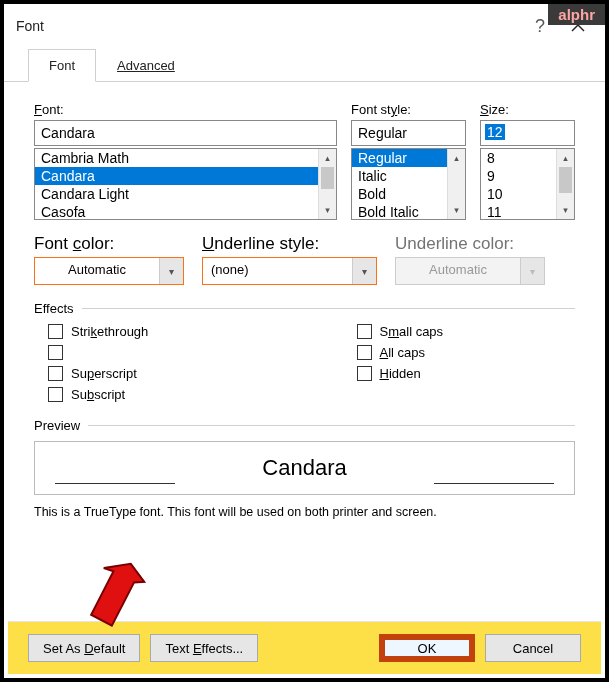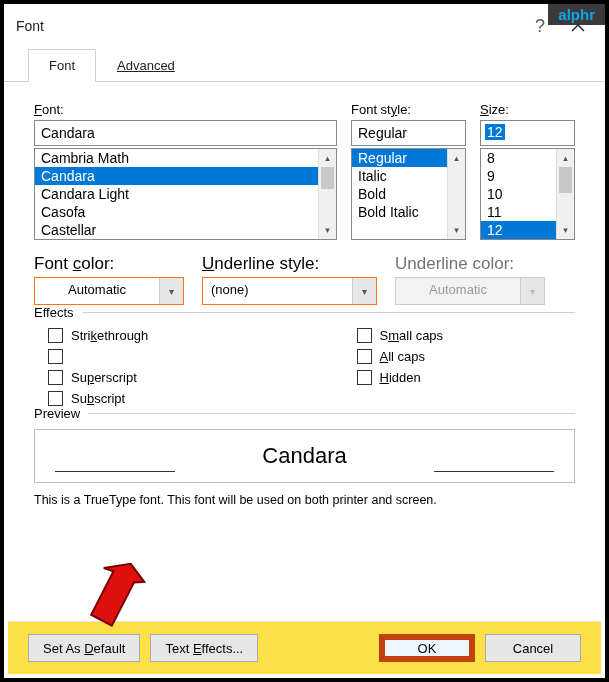--- a/index.html
+++ b/index.html
@@ -1,18 +1,18 @@
 <!DOCTYPE html>
 <html><head>
 <meta charset="utf-8">
 <style>
   * { box-sizing: border-box; font-family: "Segoe UI", Tahoma, sans-serif; }
   body { margin: 0; background: #fff; width: 609px; height: 682px; position: relative; }
   .outer-border { border: 4px solid #000; width: 609px; height: 682px; position: relative; background: #fff; }
-  .watermark { position: absolute; top: 0; right: 0; background: #3a3a3a; color: #0ea5e9; font-weight: 600; padding: 2px 10px; font-size: 15px; z-index: 100; }
+  .watermark { position: absolute; top: 0; right: 0; background: #3a3a3a; color: #fca5a5; font-weight: 600; padding: 2px 10px; font-size: 15px; z-index: 100; }
   .titlebar { display: flex; align-items: center; padding: 8px 10px 4px 12px; height: 40px; }
   .title-text { font-size: 14px; color: #222; flex: 1; }
   .help-btn { font-size: 18px; color: #555; padding: 0 16px; cursor: pointer; }
   .close-btn { font-size: 18px; color: #222; padding: 0 10px; cursor: pointer; font-weight: 300; }
   .close-btn svg { width: 14px; height: 14px; }
 
   .tabstrip { display: flex; padding-left: 24px; border-bottom: 1px solid #d0d0d0; margin-top: 4px; }
   .tab { padding: 8px 20px; font-size: 13px; color: #222; cursor: pointer; border: 1px solid transparent; position: relative; top: 1px; }
   .tab.active { border: 1px solid #d0d0d0; border-bottom: 1px solid #fff; background: #fff; }
 
@@ -22,21 +22,21 @@
   .col-font { flex: 1; }
   .col-style { width: 115px; }
   .col-size { width: 95px; }
 
   .field-label { font-size: 13px; margin-bottom: 3px; }
   .u { text-decoration: underline; }
 
   .text-input { width: 100%; border: 1px solid #888; padding: 3px 6px; font-size: 14px; height: 26px; }
   .sel-text { background: #0078d7; color: #fff; padding: 0 2px; }
 
-  .listbox { border: 1px solid #888; height: 92px; margin-top: 2px; position: relative; display: flex; }
+  .listbox { border: 1px solid #888; height: 72px; margin-top: 2px; position: relative; display: flex; }
   .list-items { flex: 1; overflow: hidden; font-size: 14px; }
   .list-item { padding: 0 6px; line-height: 18px; white-space: nowrap; cursor: pointer; }
   .list-item.sel { background: #0078d7; color: #fff; }
   .vscroll { width: 18px; background: #f0f0f0; border-left: 1px solid #ddd; display: flex; flex-direction: column; }
   .vscroll .arr { height: 18px; display: flex; align-items: center; justify-content: center; font-size: 9px; color: #555; cursor: pointer; }
   .vscroll .track { flex: 1; position: relative; }
   .vscroll .thumb { position: absolute; left: 2px; right: 2px; background: #c8c8c8; }
 
   .mid-row { display: flex; gap: 18px; margin-top: 14px; }
   .mid-col { display: flex; flex-direction: column; }
@@ -46,21 +46,21 @@
   .mid-col.c3 { width: 150px; }
 
   .combo { display: flex; border: 1px solid #f97316; height: 28px; }
   .combo.disabled { background: #f3f3f3; color: #999; border-color: #ccc; }
   .combo-text { flex: 1; padding: 4px 8px; font-size: 13px; text-align: center; }
   .combo-btn { width: 24px; background: #e6e6e6; border-left: 1px solid #ccc; display: flex; align-items: center; justify-content: center; cursor: pointer; }
   .combo.disabled .combo-btn { cursor: default; }
   .chev { font-size: 10px; color: #555; }
 
   .group-label { font-size: 13px; margin-top: 16px; margin-bottom: 2px; }
-  .group-header { display: flex; align-items: center; margin-top: 0; text-align: center; }
+  .group-header { display: flex; align-items: center; margin-top: 16px; text-align: center; }
   .group-header .group-label { margin: 0 8px 0 0; }
   .group-header .line { flex: 1; border-top: 1px solid #d0d0d0; }
 
   .effects-body { display: flex; }
   .effects-col { flex: 1; display: flex; flex-direction: column; gap: 6px; }
   .chk-row { display: flex; align-items: center; gap: 8px; font-size: 13px; cursor: pointer; }
   .chk-box { width: 15px; height: 15px; border: 1px solid #333; background: #fff; }
 
   .preview-box { border: 1px solid #bbb; height: 54px; margin-top: 8px; display: flex; align-items: center; justify-content: center; position: relative; }
   .preview-box .line { position: absolute; bottom: 10px; border-top: 1px solid #333; width: 120px; }

